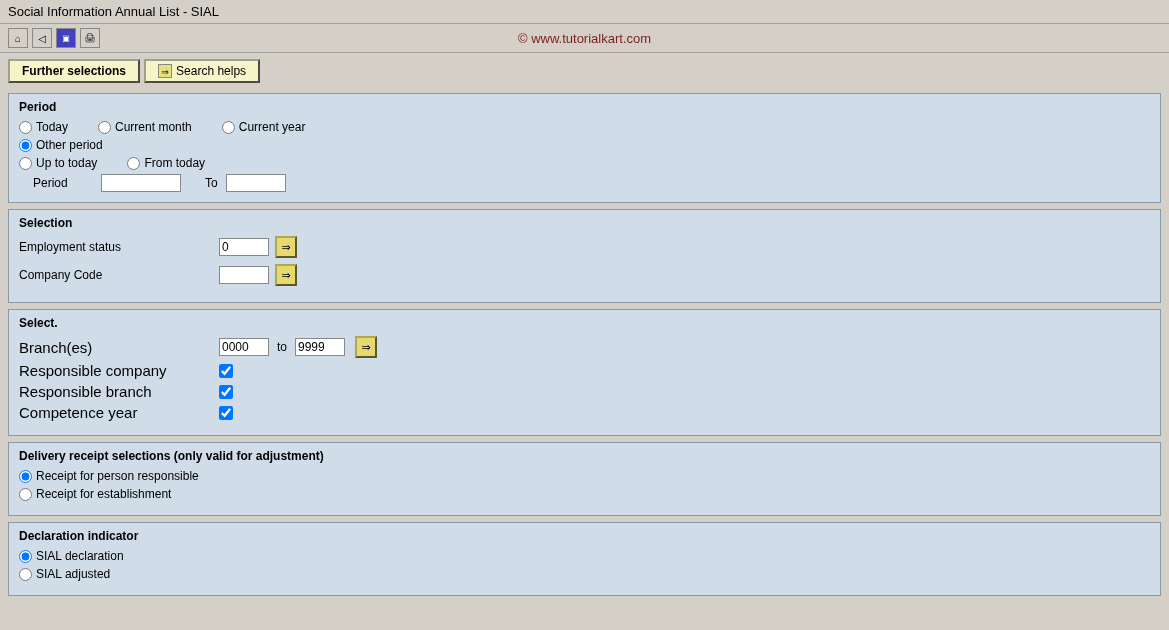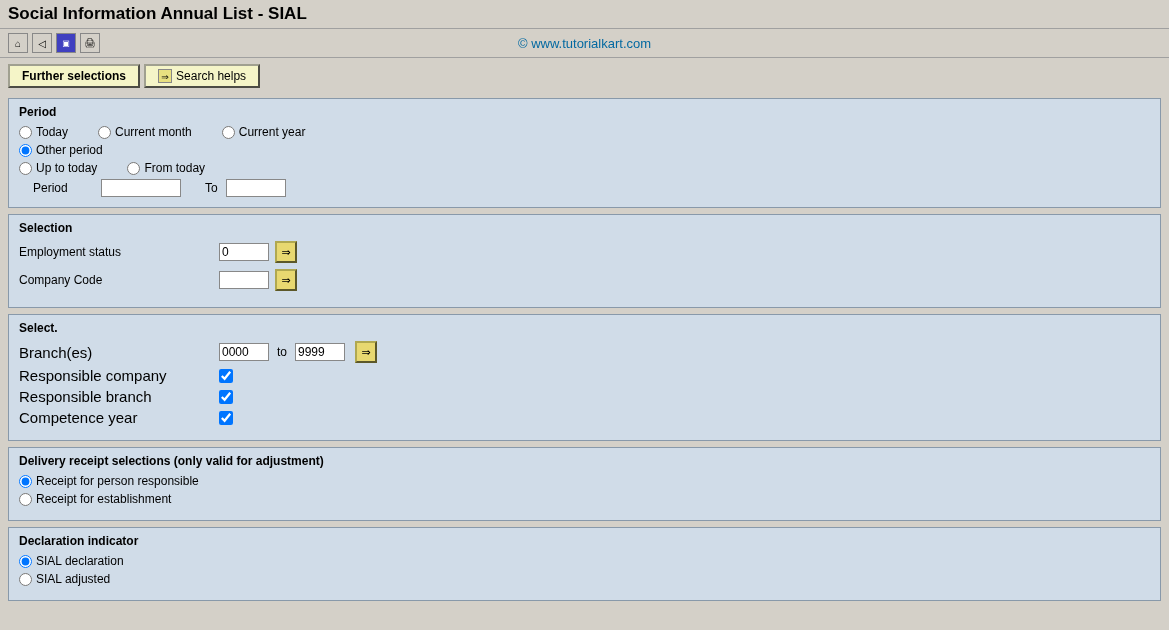--- a/index.html
+++ b/index.html
@@ -9,22 +9,22 @@
       background: #d4d0c8;
       color: #000;
       width: 1169px;
       min-height: 630px;
     }
 
     
     .title-bar {
       background: #d4d0c8;
       padding: 4px 8px;
-      font-weight: bold;
-      font-size: 17px;
+      font-weight: normal;
+      font-size: 13px;
       border-bottom: 1px solid #a0a0a0;
     }
 
     
     .toolbar {
       background: #d4d0c8;
       padding: 4px 8px;
       display: flex;
       align-items: center;
       border-bottom: 1px solid #a0a0a0;
@@ -43,21 +43,21 @@
       display: flex;
       align-items: center;
       justify-content: center;
       cursor: pointer;
       font-size: 10px;
     }
     .watermark {
       position: absolute;
       left: 50%;
       transform: translateX(-50%);
-      color: #0369a1;
+      color: #7f1d1d;
       font-size: 13px;
     }
 
     
     .button-bar {
       background: #d4d0c8;
       padding: 6px 8px;
       display: flex;
       align-items: center;
       gap: 4px;

